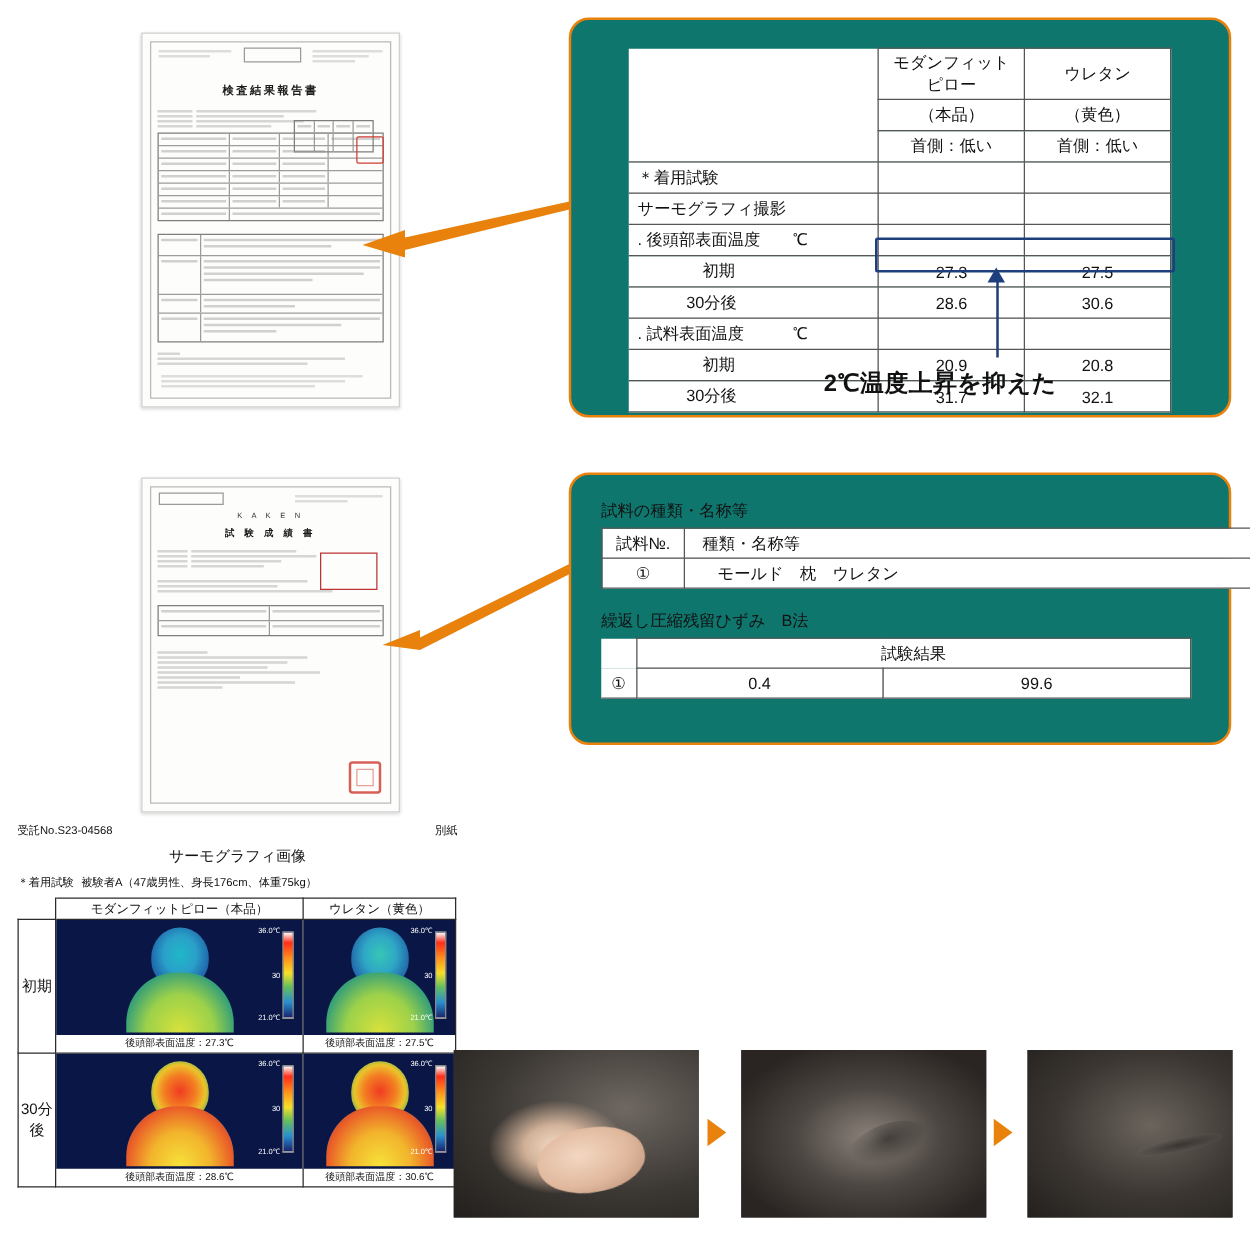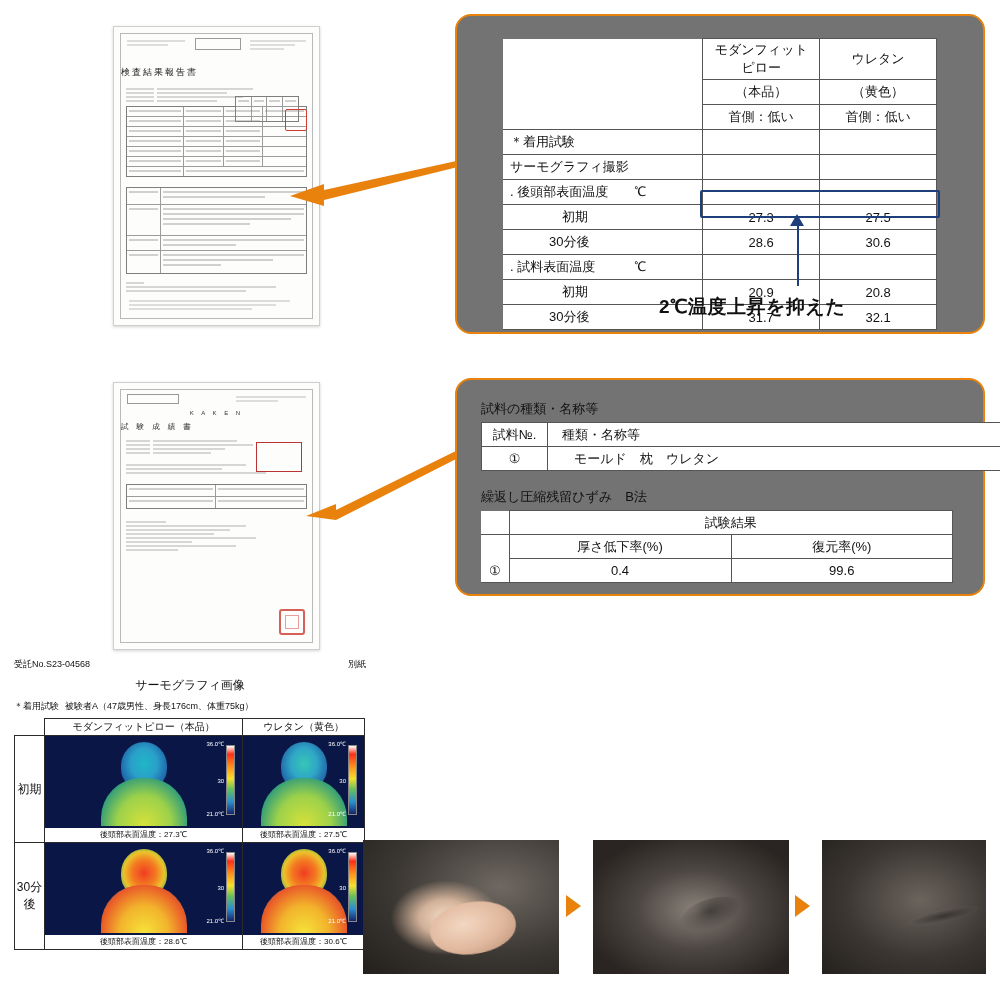--- a/index.html
+++ b/index.html
@@ -23,26 +23,26 @@
     border: 1px solid #cfcfcf;
     box-shadow: 0 1px 3px rgba(0,0,0,0.18);
     overflow: hidden;
   }
   .sheet .doc-inner {
     position: absolute;
     left: 6px; right: 6px; top: 6px; bottom: 6px;
     border: 1px solid #b9b9b9;
   }
   .doc-title {
-    text-align: left;
+    text-align: center;
     font-size: 9px;
     letter-spacing: 2px;
     color: #1b1b1b;
     margin-top: 14px;
-    font-weight: normal;
+    font-weight: bold;
   }
   .doc-title.small { font-size: 7.5px; letter-spacing: 3px; }
   .microline {
     height: 2px;
     background: #8d8d8d;
     opacity: .40;
     margin: 2px 0;
   }
   .microline.s { opacity: .28; }
   .microblock { margin: 4px 5px; }
@@ -89,21 +89,21 @@
     left: 4px; top: 4px; right: 4px; bottom: 4px;
     border: 1px solid #d0453c;
     opacity: .6;
   }
 
   
   .callout {
     position: absolute;
     border: 2px solid #e8820c;
     border-radius: 16px;
-    background: #737373;
+    background: #0f766e;
   }
   .leader { position: absolute; }
 
   
   table.dtable {
     border-collapse: collapse;
     font-family: "Liberation Sans", sans-serif;
     color: #111;
   }
   table.dtable td, table.dtable th {
@@ -694,25 +694,20 @@
       </table>
 
     <div class="sec-title" style="position:absolute; left:24px; top:108px;">繰返し圧縮残留ひずみ　B法</div>
     <table class="dtable t3" style="position:absolute; left:24px; top:130px;">
       <tbody>
           <tr>
         <td style="width:28px; border:none;"></td>
         <td colspan="2">試験結果</td>
       </tr>
       <tr>
-        <td style="border-left:none; border-bottom:none;"></td>
-        <td style="width:222px;">厚さ低下率(%)</td>
-        <td>復元率(%)</td>
-      </tr>
-      <tr>
         <td style="border-left:none; border-top:none;">①</td>
         <td>0.4</td>
         <td>99.6</td>
       </tr>
     </tbody>
       </table>
   </div>
 
 
   <div class="thermo-wrap" style="left:14px; top:658px; width:352px;">

